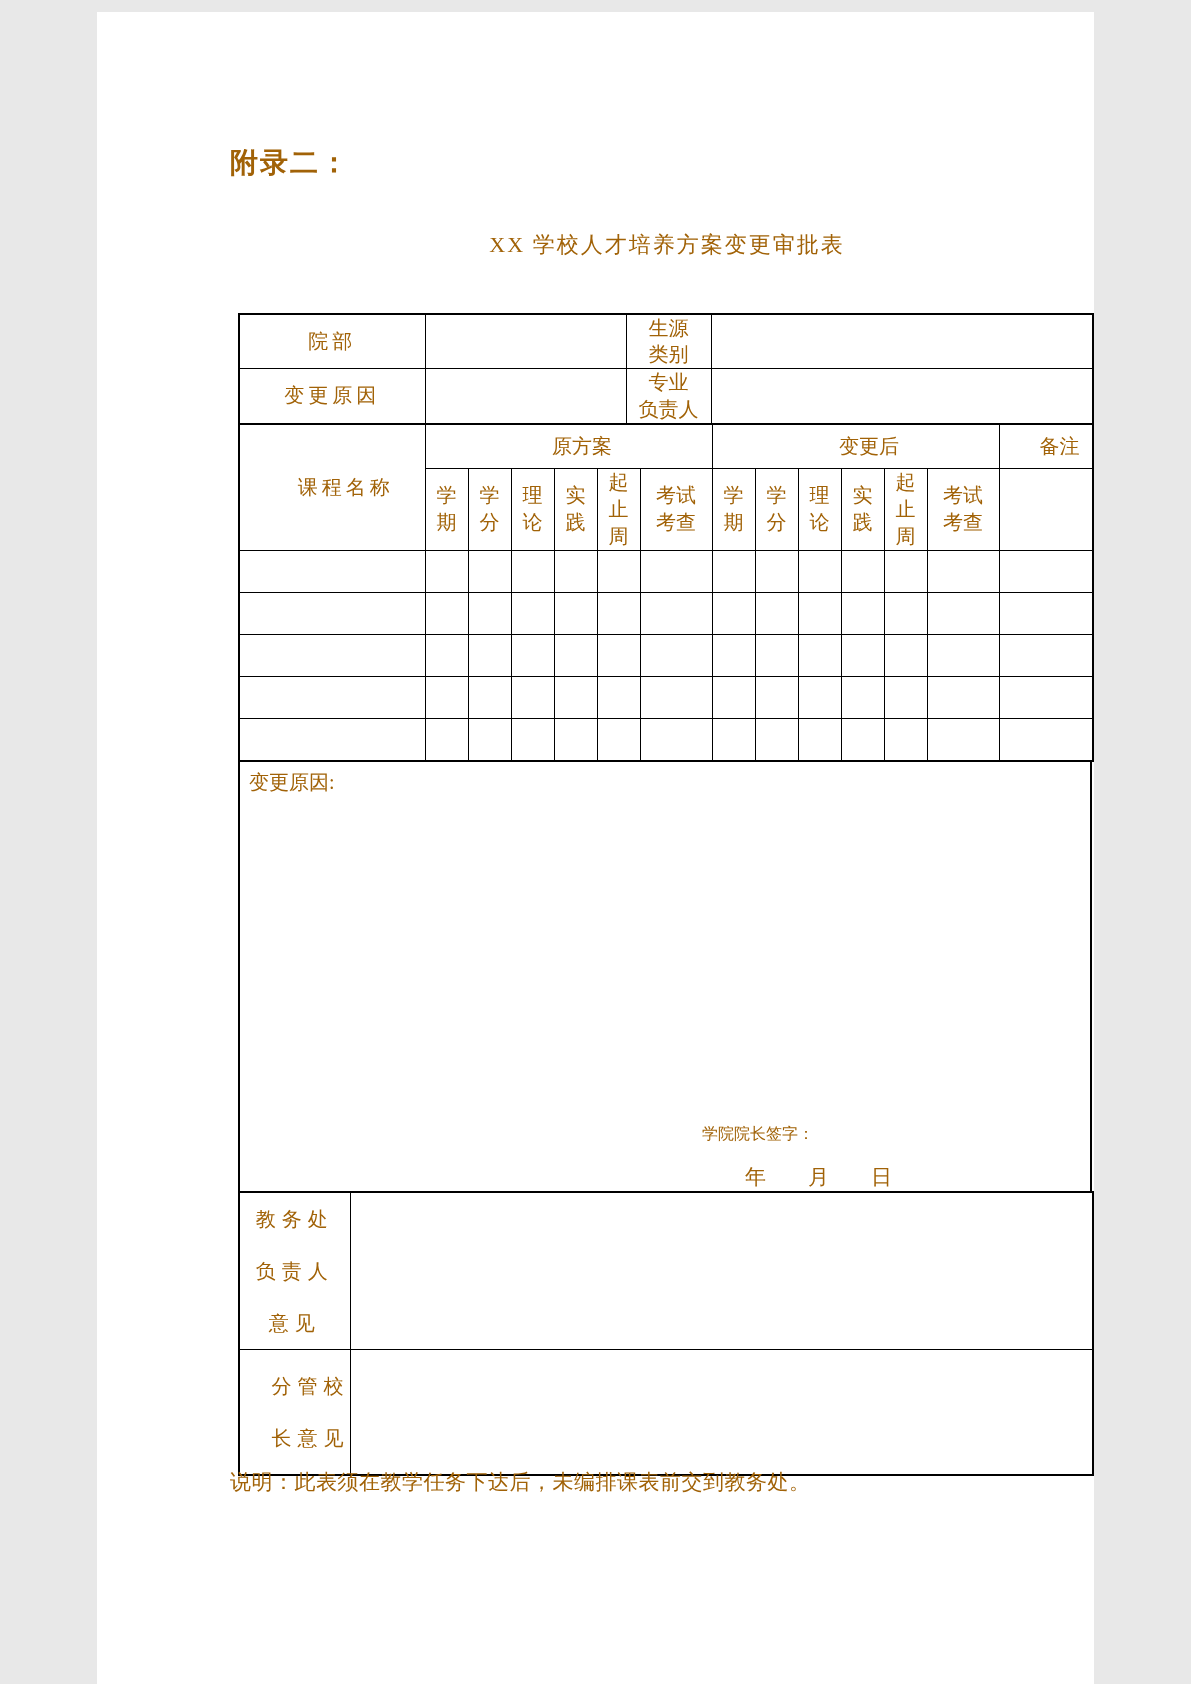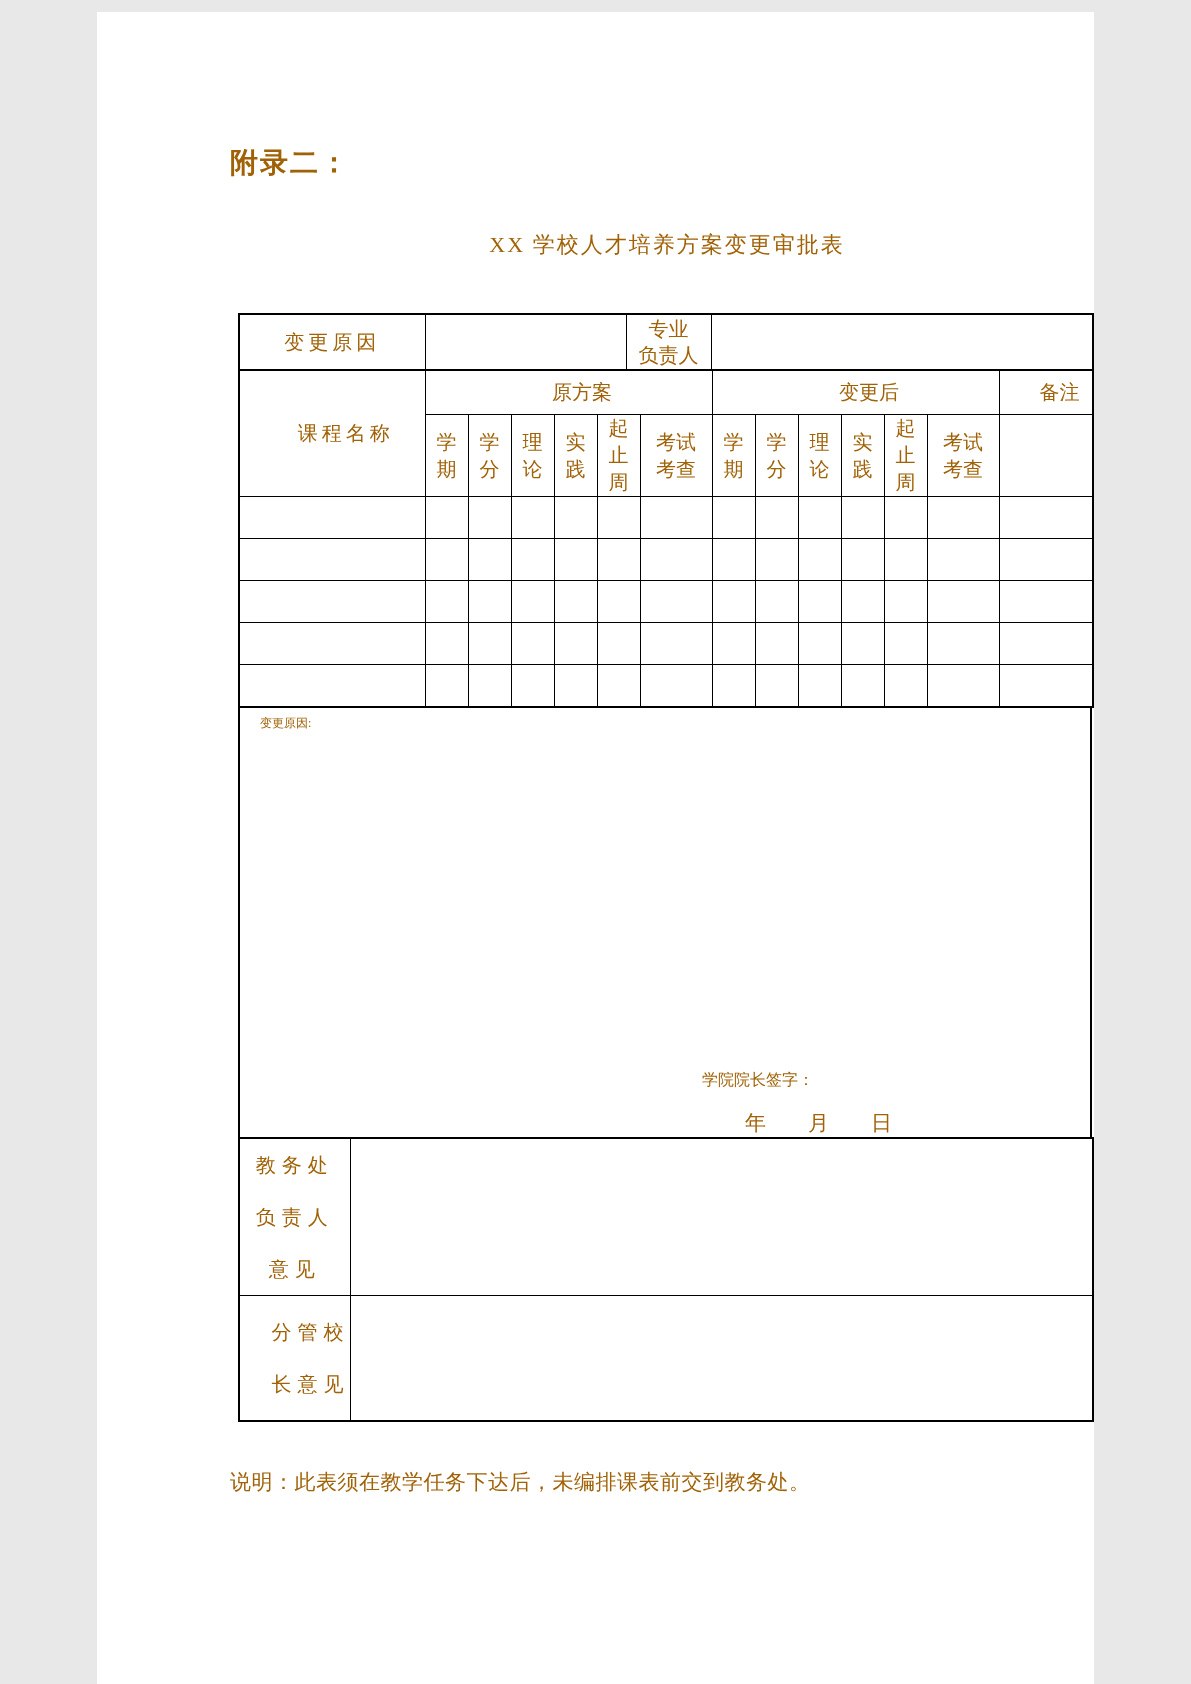--- a/index.html
+++ b/index.html
@@ -35,21 +35,21 @@
   .tA tr.r2 td{height:54px;}
   .tB tr.hA td{height:43px;padding-left:27px;}
   .tB tr.hB td{height:80px;line-height:27px;}
   .tB tr.dr td{height:41px;}
   .reason-box{
     position:relative;box-sizing:border-box;
     width:854px;height:433px;
     border:2px solid #000;margin-top:-2px;
     background:#fff;
   }
-  .reason-label{position:absolute;left:20px;top:7px;font-size:12px;}
+  .reason-label{position:absolute;left:9px;top:7px;font-size:20px;}
   .sign-line{position:absolute;left:462px;top:362px;font-size:16px;}
   .date-line{position:absolute;left:505px;top:401px;font-size:21px;}
   .tD td{font-size:20px;}
   .oplab{letter-spacing:6px;padding-left:6px;line-height:52px;}
   .tD tr.o1 td{height:132px;}
   .tD tr.o2 td{height:124px;text-align:right;}
   .footnote{
     position:absolute;left:133px;top:1456px;
     font-size:21px;letter-spacing:0.5px;
   }
@@ -66,20 +66,27 @@
   <div class="form">
 
     <table class="t tA">
       <colgroup>
           <col style="width:186px">
           <col style="width:201px">
           <col style="width:85px">
           <col style="width:382px">
         </colgroup>
       <tbody>
+          <tr class="r1">
+        <td class="lab">院部</td>
+        <td></td>
+        <td class="pre">生源
+类别</td>
+        <td></td>
+      </tr>
       <tr class="r2">
         <td class="lab">变更原因</td>
         <td></td>
         <td class="pre">专业
 负责人</td>
         <td></td>
       </tr>
     </tbody>
       </table>
 

